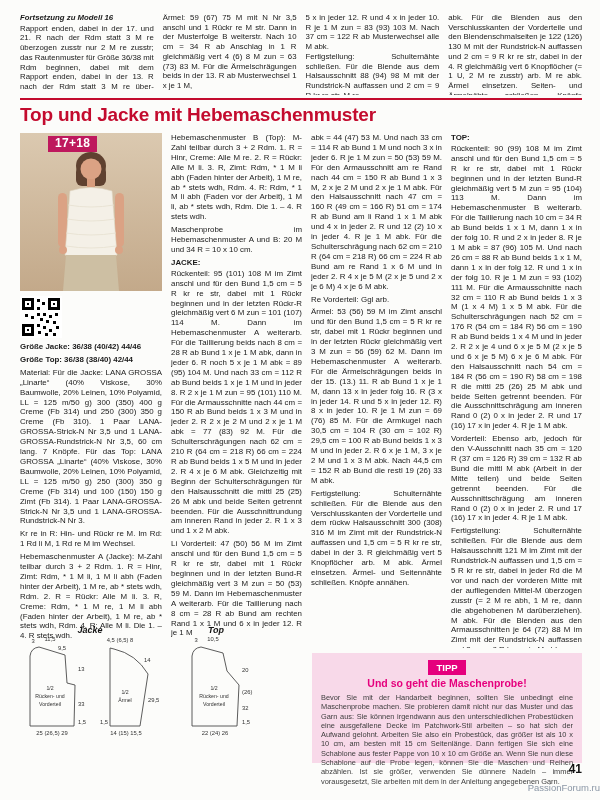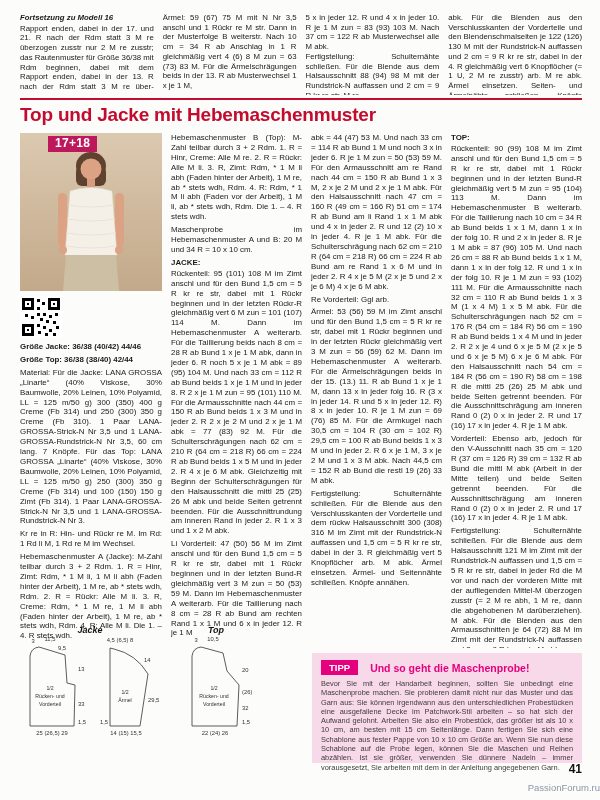--- a/index.html
+++ b/index.html
@@ -29,21 +29,21 @@
   
   .schems { position: absolute; left: 20px; top: 622px; width: 288px; height: 120px; }
   .outline { fill: none; stroke: #4a4a4a; stroke-width: 0.9; }
   .dim { font-size: 5.8px; fill: #333; }
   .dimm { font-size: 5.8px; fill: #333; text-anchor: middle; }
   .dime { font-size: 5.8px; fill: #333; text-anchor: end; }
   .stitle { font-size: 5.2px; fill: #333; text-anchor: middle; }
   .slabel { font-size: 9px; font-weight: bold; font-style: italic; fill: #111; text-anchor: middle; }
   
   .tipp { position: absolute; left: 312px; top: 653px; width: 270px; height: 110px; background: #f8d9e9; padding: 7px 9px 6px 9px; }
-  .tipp-head { display: flex; align-items: center; gap: 12px; margin-bottom: 4px; }
+  .tipp-head { display: flex; align-items: center; gap: 2px; margin-bottom: 4px; flex-direction: column; }
   .tipp-tag { background: #e5007d; color: #fff; font-weight: bold; font-size: 9.5px; padding: 2px 8px; }
   .tipp-title { color: #e5007d; font-weight: bold; font-size: 10.5px; }
   .tipp-body { font-size: 7.4px; line-height: 9.3px; text-align: justify; color: #3c3c3c; }
   
   .pagenum { position: absolute; right: 18px; bottom: 24px; font-weight: bold; font-size: 12px; color: #111; }
   .watermark { position: absolute; left: 0; right: 0; bottom: 7px; text-align: right; color: #8b97a6; font-size: 9.5px; }
 </style>
 </head>
 <body>
 

